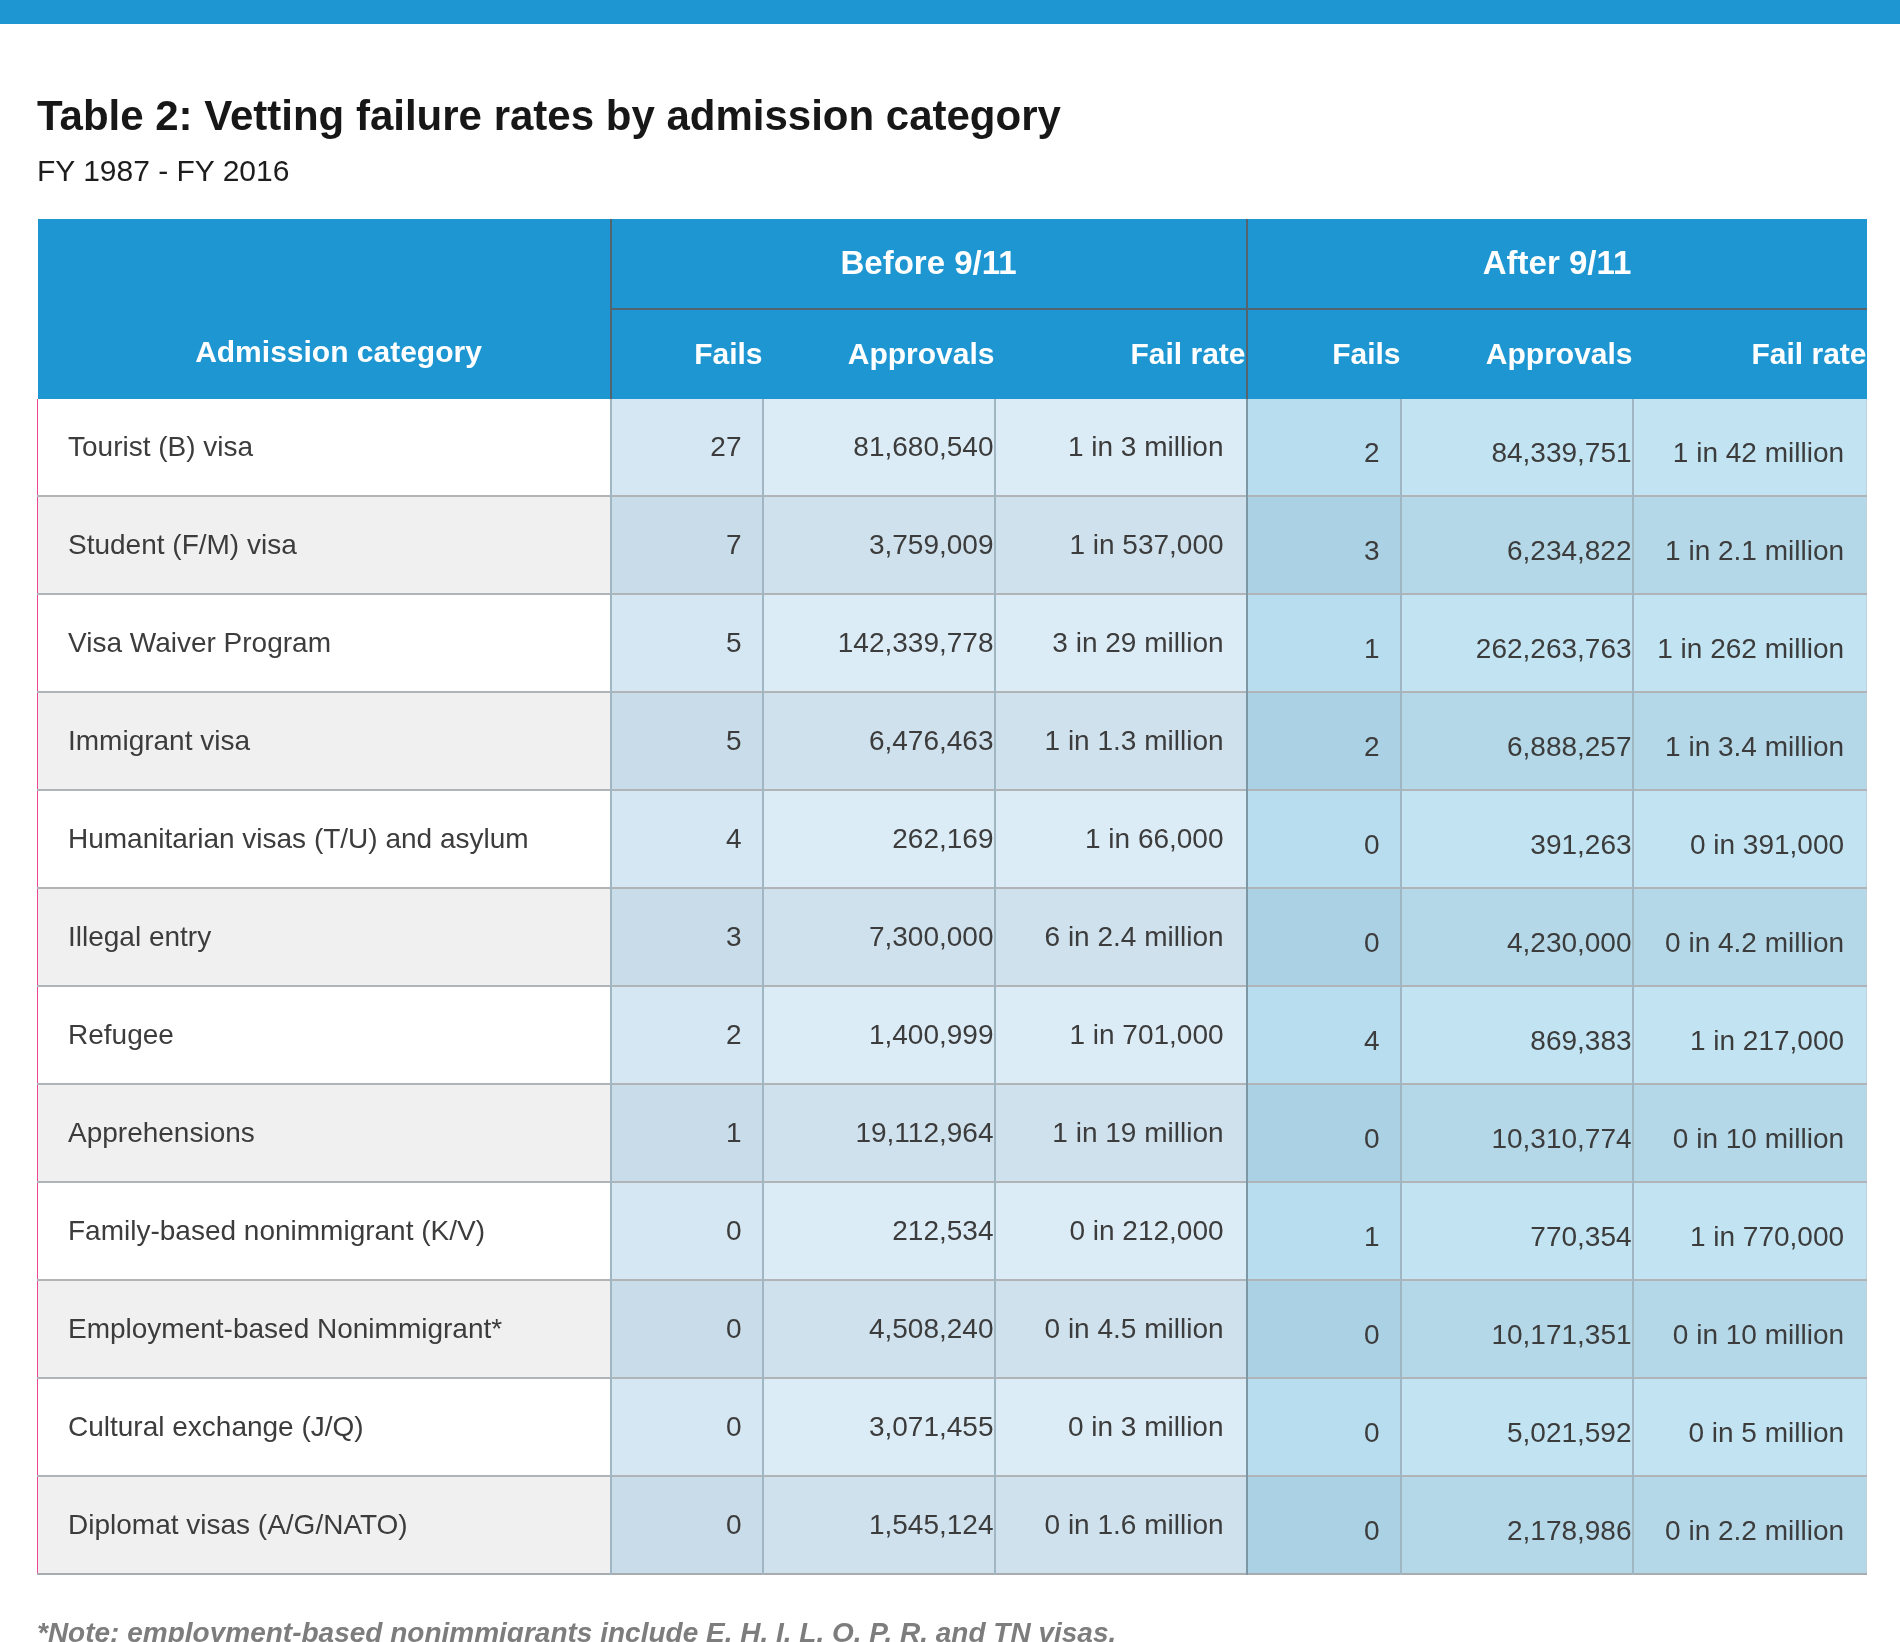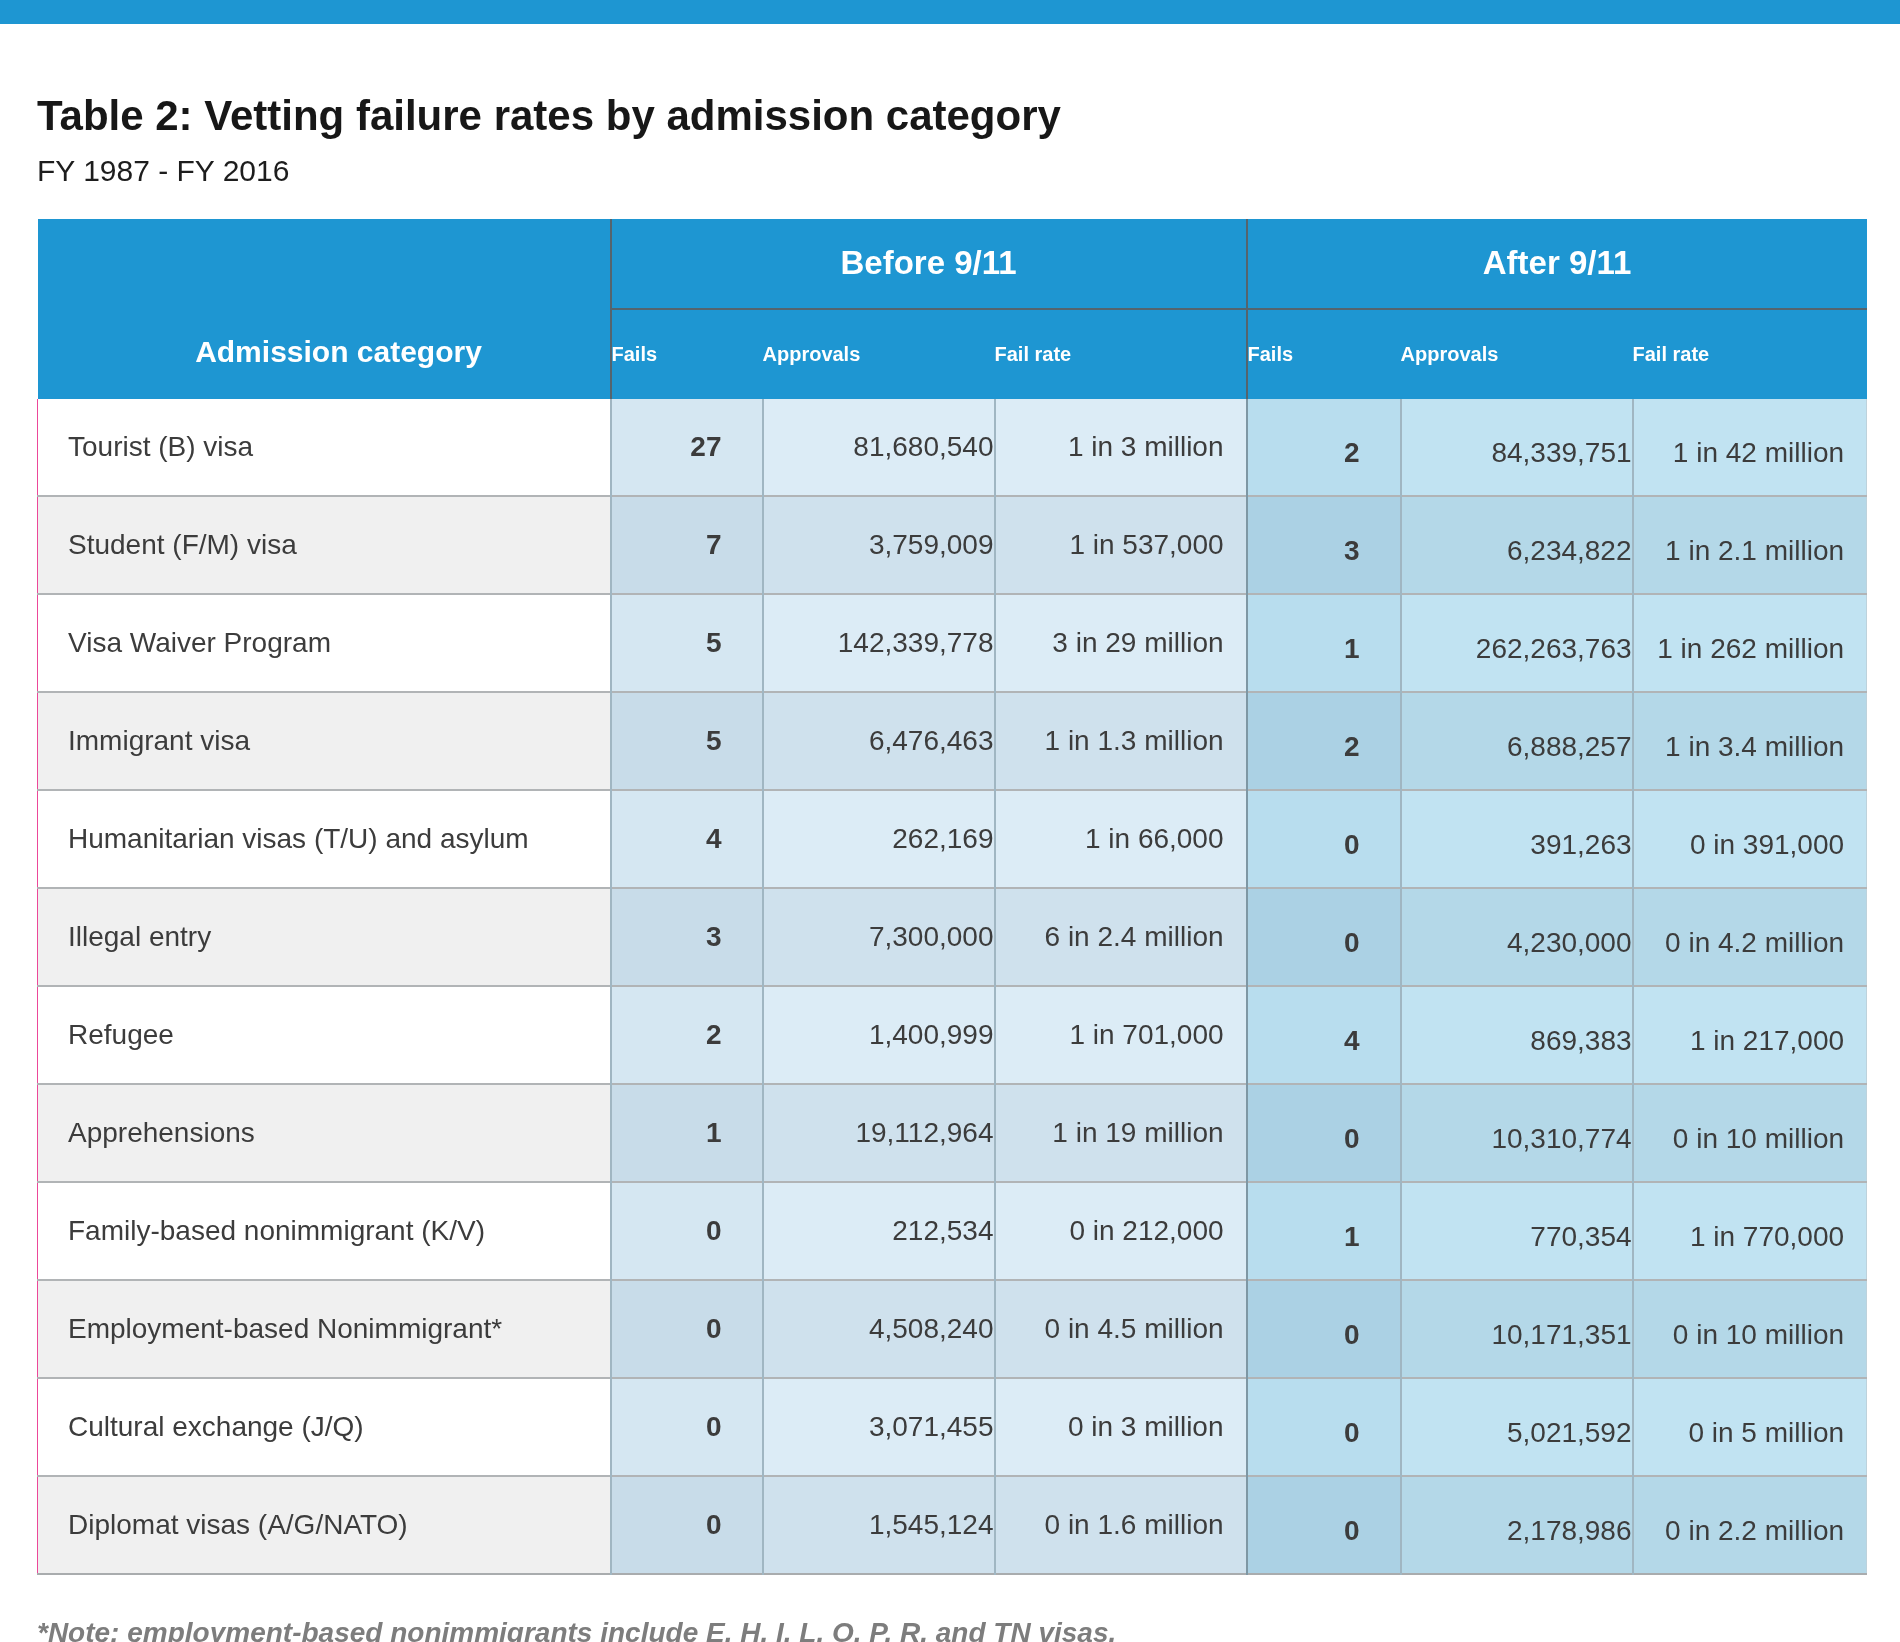--- a/index.html
+++ b/index.html
@@ -55,22 +55,22 @@
     border-right: 2px solid #54646e;
   }
   th.group {
     height: 89px;
     font-size: 33px;
     text-align: center;
     vertical-align: middle;
   }
   th.sub {
     height: 89px;
-    font-size: 20px;
-    text-align: left;
+    font-size: 30px;
+    text-align: right;
     vertical-align: middle;
     border-top: 2px solid #54646e;
   }
   th.group-sep, td.vsep { border-left: 2px solid #54646e; }
   
   tbody td {
     height: 84px;
     font-size: 28px;
     color: #3c3c3c;
     vertical-align: middle;
@@ -79,21 +79,21 @@
     overflow: hidden;
     white-space: nowrap;
   }
   tbody tr:first-child td { border-top: none; }
   tbody td:first-child { border-left: 1px solid #ec4899; }
   tbody td:last-child { border-right: 1px solid #bdd2dc; }
   td.v { border-left: 2px solid #a0b6c2; }
   td.vsep { border-left: 2px solid #7e97a4; }
   td.cat { text-align: left; padding-left: 30px; }
   td.num { text-align: right; }
-  td.fails { padding-right: 40px; font-weight: bold; }
+  td.fails { padding-right: 20px; }
   td.appr  { }
   td.rate  { padding-right: 22px; }
   td.shift { padding-top: 12px; }
   
   .odd  .cat { background: #ffffff; }
   .even .cat { background: #f0f0f0; }
   .odd  .bf  { background: #dcecf6; }
   .even .bf  { background: #cfe1ed; }
   .odd  td.bf.fails  { background: #d5e7f2; }
   .even td.bf.fails  { background: #c8dce9; }

